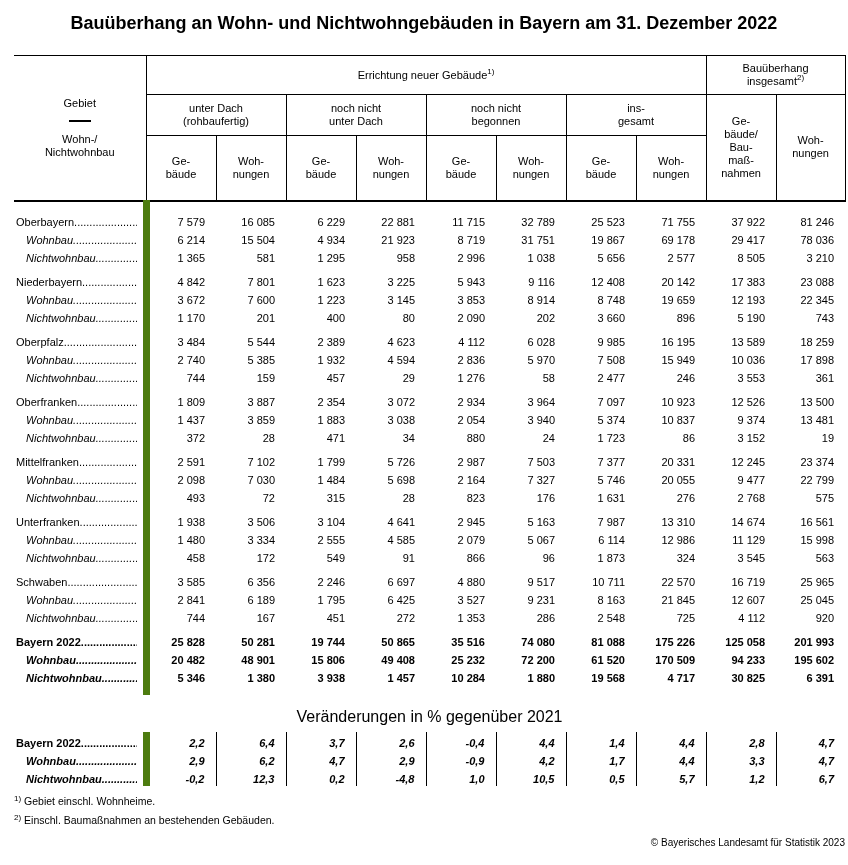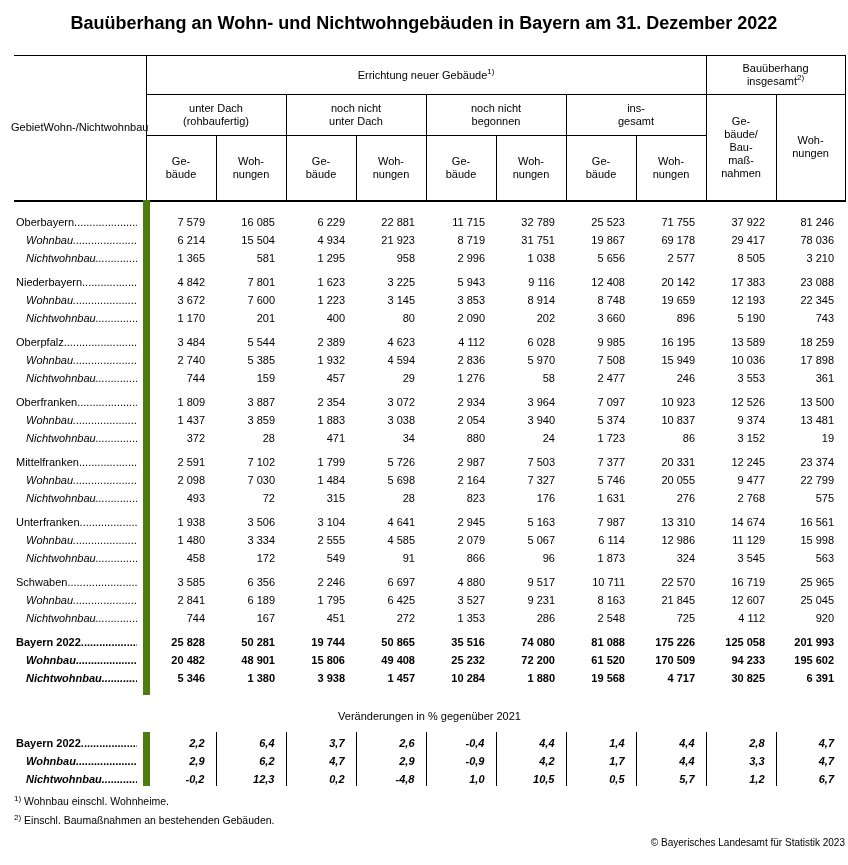--- a/index.html
+++ b/index.html
@@ -8,34 +8,34 @@
   table{border-collapse:collapse;table-layout:fixed;width:831px;margin:21px 0 0 14px;}
   th,td{padding:0;margin:0;}
   thead th{font-size:11px;font-weight:normal;text-align:center;vertical-align:middle;line-height:13px;}
   .bt{border-top:1px solid #000;}
   .bb1{border-bottom:1px solid #000;}
   .bb2{border-bottom:2px solid #000;}
   .br{border-right:1px solid #000;}
   tr.hr1{height:39px;}
   tr.hr2{height:41px;}
   tr.hr3{height:65px;}
-  .gebiet-inner{display:flex;align-items:center;justify-content:center;height:100%;}
+  .gebiet-inner{display:flex;flex-direction:column;align-items:center;justify-content:center;height:100%;}
   .gdash{width:22px;border-top:2px solid #000;margin:10px auto 11px auto;}
   sup{font-size:8px;line-height:0;}
   tbody td{font-size:11px;line-height:13px;vertical-align:bottom;height:18px;}
   td.lbl{border-right:7px solid #4d7c0f;padding-left:2px;padding-right:6px;overflow:hidden;}
   td.lbl.ind{padding-left:12px;font-style:italic;}
   .lwrap{display:flex;align-items:baseline;white-space:nowrap;overflow:hidden;}
   .dots{flex:1;overflow:hidden;white-space:nowrap;}
   td.num{text-align:right;padding-right:11px;white-space:nowrap;}
   tr.gstart td{padding-top:6px;}
   tr.first td{padding-top:9px;}
   tr.bold td{font-weight:bold;}
   tr.lastbody td{padding-bottom:10px;}
-  td.pcth{text-align:center;font-size:11px;padding-top:15px;padding-bottom:9px;height:auto;}
+  td.pcth{text-align:center;font-size:16px;padding-top:15px;padding-bottom:9px;height:auto;}
   tr.pct td{font-weight:bold;}
   tr.pct td.num{font-style:italic;}
   .footnotes{margin:6px 0 0 14px;font-size:10.5px;line-height:19px;}
   .copyright{width:831px;margin-left:14px;text-align:right;font-size:10px;margin-top:7px;}
 </style>
 </head>
 <body>
 
 <div class="title">Bauüberhang an Wohn- und Nichtwohngebäuden in Bayern am 31. Dezember 2022</div>
 
@@ -585,17 +585,17 @@
         <td class="num br">10,5</td>
         <td class="num br">0,5</td>
         <td class="num br">5,7</td>
         <td class="num br">1,2</td>
         <td class="num">6,7</td>
       </tr>
     </tbody>
 </table>
 
 <div class="footnotes">
-  <div><sup>1)</sup> <span>Wohnbau einschl. Wohnheime.</span></div>
+  <div><sup>1)</sup> <span>Gebiet einschl. Wohnheime.</span></div>
   <div><sup>2)</sup> <span>Einschl. Baumaßnahmen an bestehenden Gebäuden.</span></div>
 </div>
 
 <div class="copyright">© Bayerisches Landesamt für Statistik 2023</div>
 
 </body></html>

